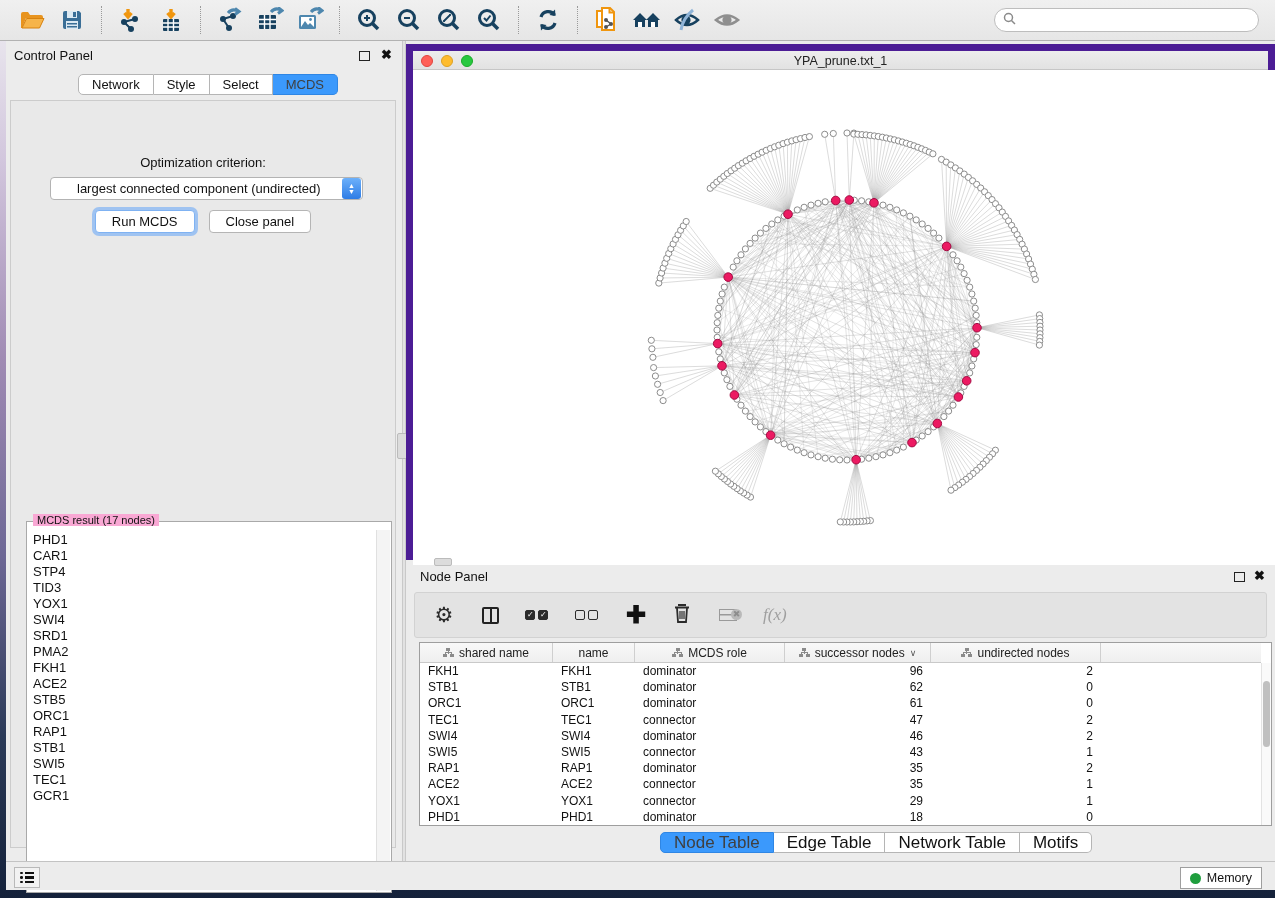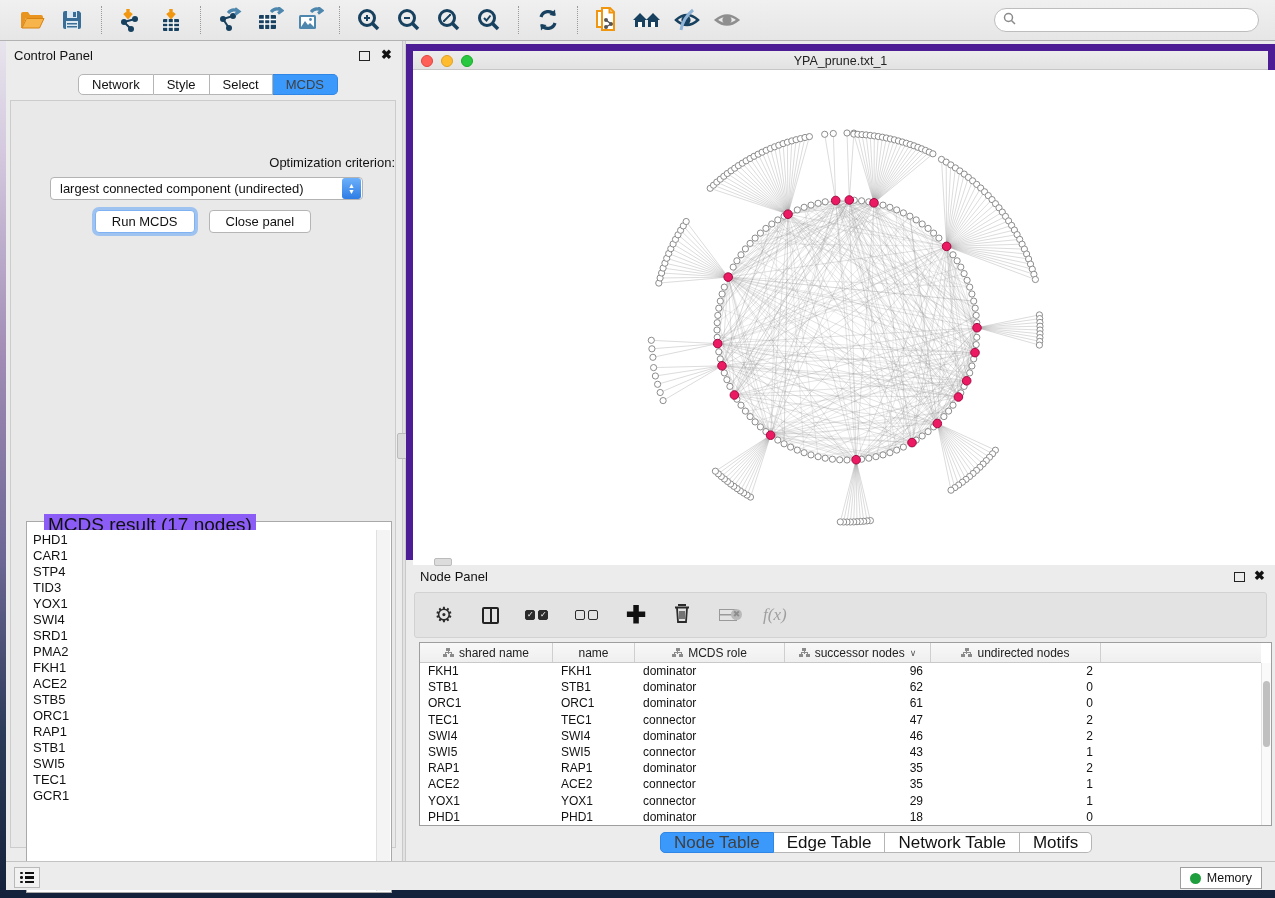--- a/index.html
+++ b/index.html
@@ -32,34 +32,34 @@
   .cp-float { right:32px; } .cp-close { right:10px; }
   .seg-tabs { position:absolute; display:flex; height:21px; }
   .cp-tabs { left:72px; top:33px; }
   .seg { height:21px; display:flex; align-items:center; justify-content:center;
     background:#fff; border:1px solid #b5b5b5; border-left:none; font-size:13px; padding:0 13px; color:#111; }
   .seg:first-child { border-left:1px solid #b5b5b5; border-radius:5px 0 0 5px; }
   .seg:last-child { border-radius:0 5px 5px 0; }
   .seg.active { background:#3b99fc; border-color:#2f86e4; color:#404040; }
   .mcds-card { position:absolute; left:4px; top:59px; width:386px; height:748px;
     background:#e9e9e9; border:1px solid #cccccc; }
-  .crit-label { position:absolute; top:54px; width:100%; text-align:right; font-size:13px; }
+  .crit-label { position:absolute; top:54px; width:100%; text-align:center; font-size:13px; }
   .crit-select { position:absolute; left:39px; top:76px; width:313px; height:23px;
     background:#fff; border:1px solid #b3b3b3; border-radius:4px; display:flex; align-items:center; }
-  .crit-select .sel-text { flex:1; font-size:13px; padding-left:9px; white-space:nowrap; overflow:hidden; }
+  .crit-select .sel-text { flex:1; font-size:13px; padding-left:26px; white-space:nowrap; overflow:hidden; }
   .stepper { width:19px; height:21px; margin-right:1px; border-radius:3px;
     background:linear-gradient(#6db1fb,#2e7ce5); display:flex; flex-direction:column; align-items:center; justify-content:center; }
   .stepper span { color:#fff; font-size:7px; line-height:6px; }
   .cp-buttons { position:absolute; top:109px; width:100%; display:flex; justify-content:center; gap:14px; }
   .btn { height:23px; background:#fff; border:1px solid #b5b5b5; border-radius:4px;
     font-size:13px; padding:0 16px; display:flex; align-items:center; color:#111; }
   .btn.focused { box-shadow:0 0 0 3px rgba(110,170,246,.6); border-color:#7fb2f2; }
   .result-box { position:absolute; left:15px; top:420px; width:366px; height:372px;
     border:1px solid #a9a9a9; background:#fff; }
-  .result-legend { position:absolute; left:6px; top:-8px; background:#8b5cf6; padding:0 4px; font-size:19px;margin-left:11px; }
+  .result-legend { position:absolute; left:6px; top:-8px; background:#f9a8d4; padding:0 4px; font-size:11px; }
   .result-list { position:absolute; left:1px; top:8px; right:15px; bottom:1px; overflow:hidden;
     font-size:13px; line-height:16px; padding:2px 0 0 5px; background:#fff; }
   .result-scroll { position:absolute; right:1px; top:8px; width:14px; bottom:1px; background:#f4f4f4; border-left:1px solid #e0e0e0; }
   
   .vsplit { position:absolute; left:396px; top:0; width:4px; height:820px; background:#e2e2e2; border-left:1px solid #c9c9c9; border-right:1px solid #c9c9c9; }
   .vsplit-handle { position:absolute; left:391px; top:392px; width:12px; height:26px; background:#dcdcdc; border:1px solid #bbb; border-radius:2px; }
   .hsplit-handle { position:absolute; left:428px; top:517px; width:18px; height:8px; background:#dcdcdc; border:1px solid #bbb; border-radius:2px; }
   
   .net-window { position:absolute; left:400px; top:3px; width:869px; height:516px;
     background:#fff; border:7px solid #4c1d95; }

